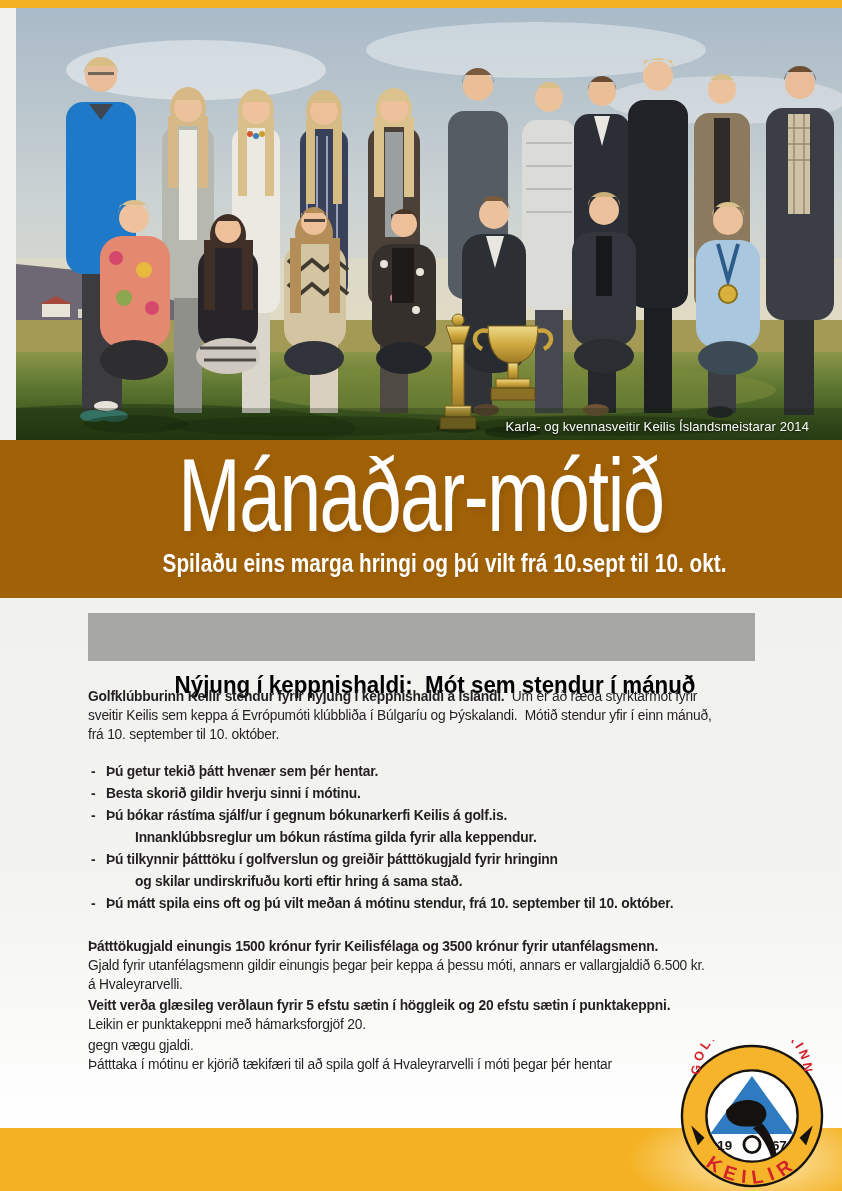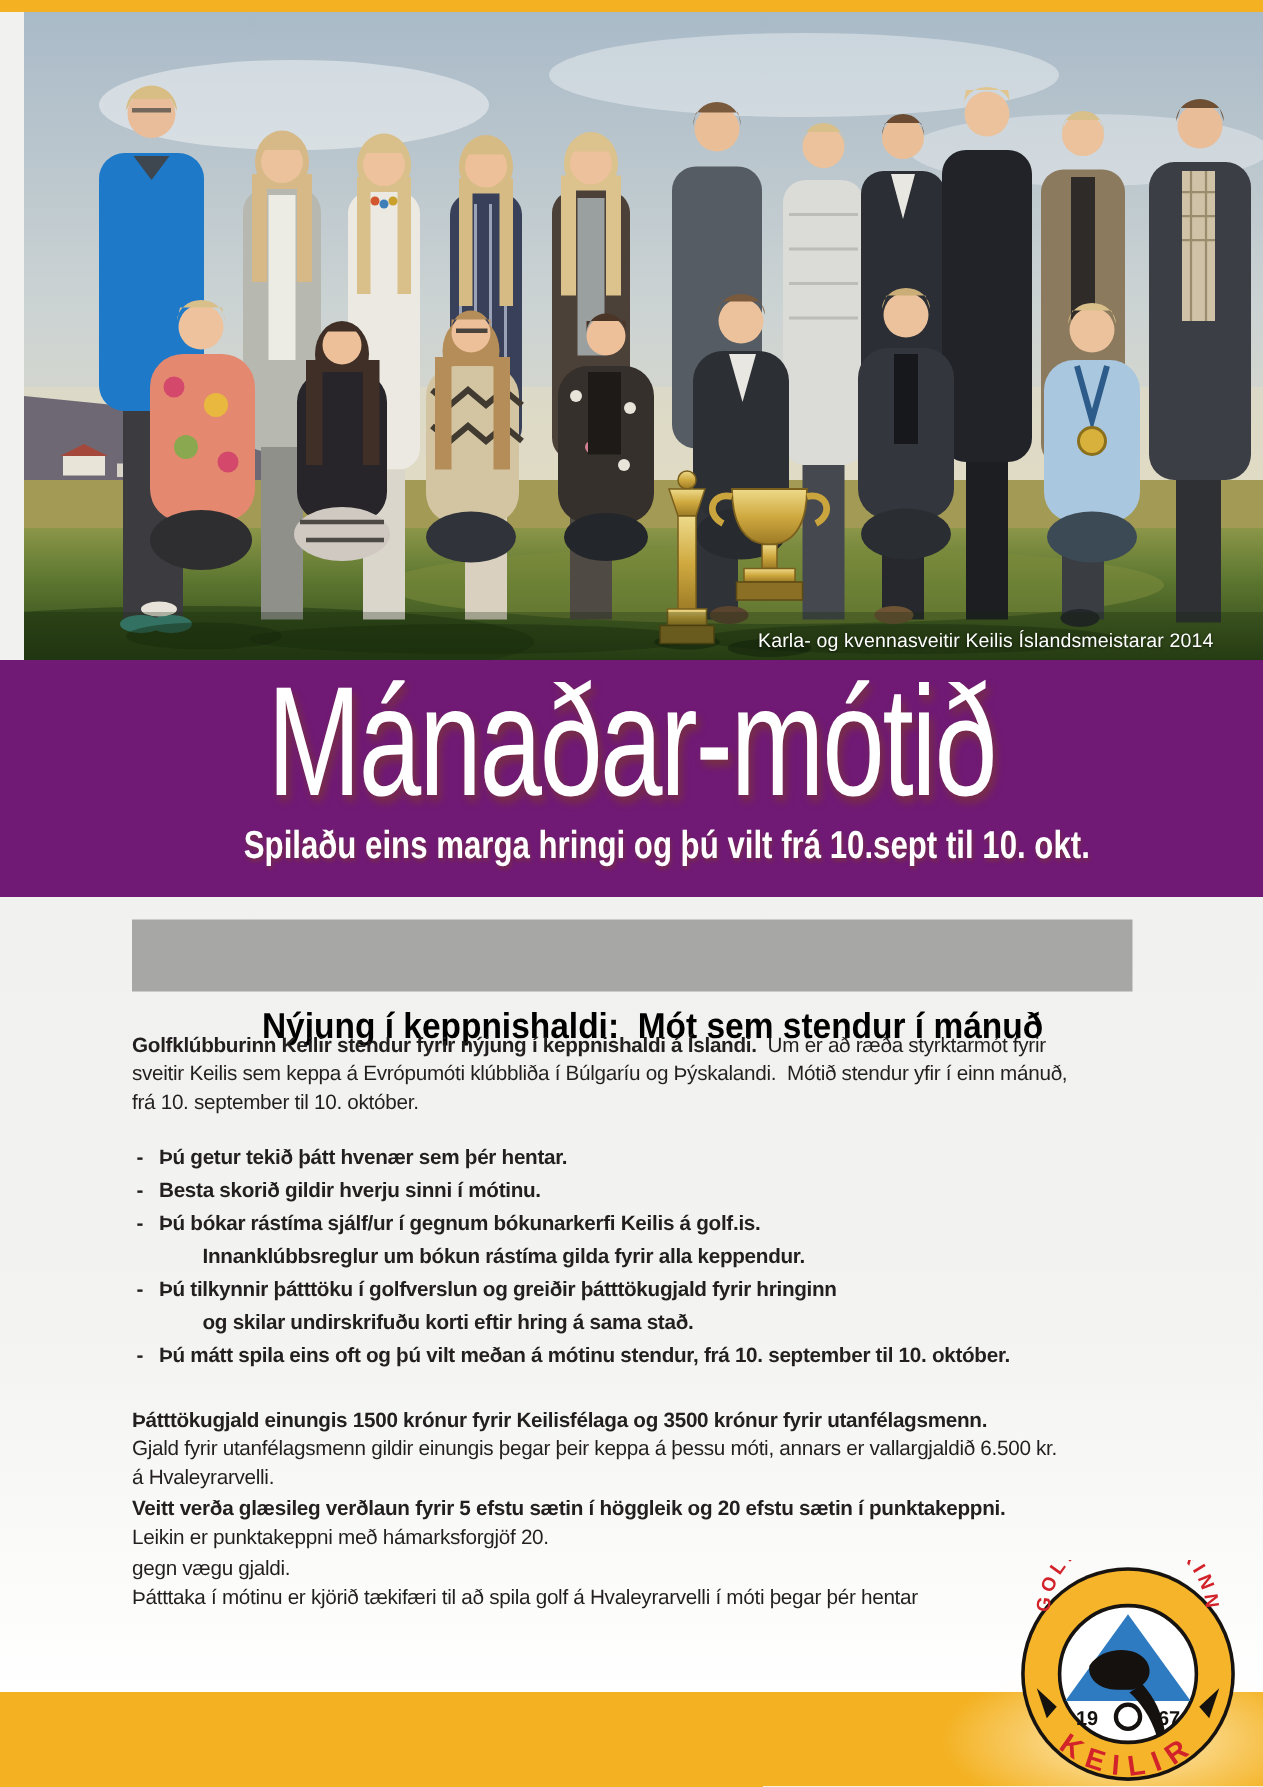--- a/index.html
+++ b/index.html
@@ -13,21 +13,21 @@
   .top-strip{position:absolute;top:0;left:0;width:842px;height:8px;background:#f4b223;}
   
   .photo{position:absolute;top:8px;left:16px;width:842px;height:432px;overflow:hidden;}
   .photo svg{display:block;}
   .caption{
     position:absolute;top:411px;right:49px;
     font-size:13px;color:#ffffff;letter-spacing:.1px;
     text-shadow:0 1px 2px rgba(0,0,0,.55);
   }
   
-  .banner{position:absolute;top:440px;left:0;width:842px;height:158px;background:#701a75;overflow:hidden;text-align:center;color:#fff;}
+  .banner{position:absolute;top:440px;left:0;width:842px;height:158px;background:#a16207;overflow:hidden;text-align:center;color:#fff;}
   .banner h1{margin:0;padding-top:1px;line-height:1.04;font-weight:400;font-size:104px;letter-spacing:-2px;white-space:nowrap;}
   .banner h1 .squeeze{display:inline-block;transform:scaleX(.72);transform-origin:50% 50%;
      text-shadow:3px 4px 7px rgba(130,75,0,.45);}
   .banner .subtitle{position:absolute;top:108px;left:0;width:100%;margin:0;font-size:26px;font-weight:700;white-space:nowrap;padding-left:24px;}
   .banner .subtitle .squeeze{display:inline-block;transform:scaleX(.80);transform-origin:50% 50%;
      text-shadow:1px 2px 3px rgba(130,75,0,.4);}
   
   .content-bg{position:absolute;top:598px;left:0;width:842px;height:530px;
     background:linear-gradient(#f1f1ef 0%,#f3f3f1 55%,#fbfbfa 85%,#ffffff 100%);}
   .section-bar{

